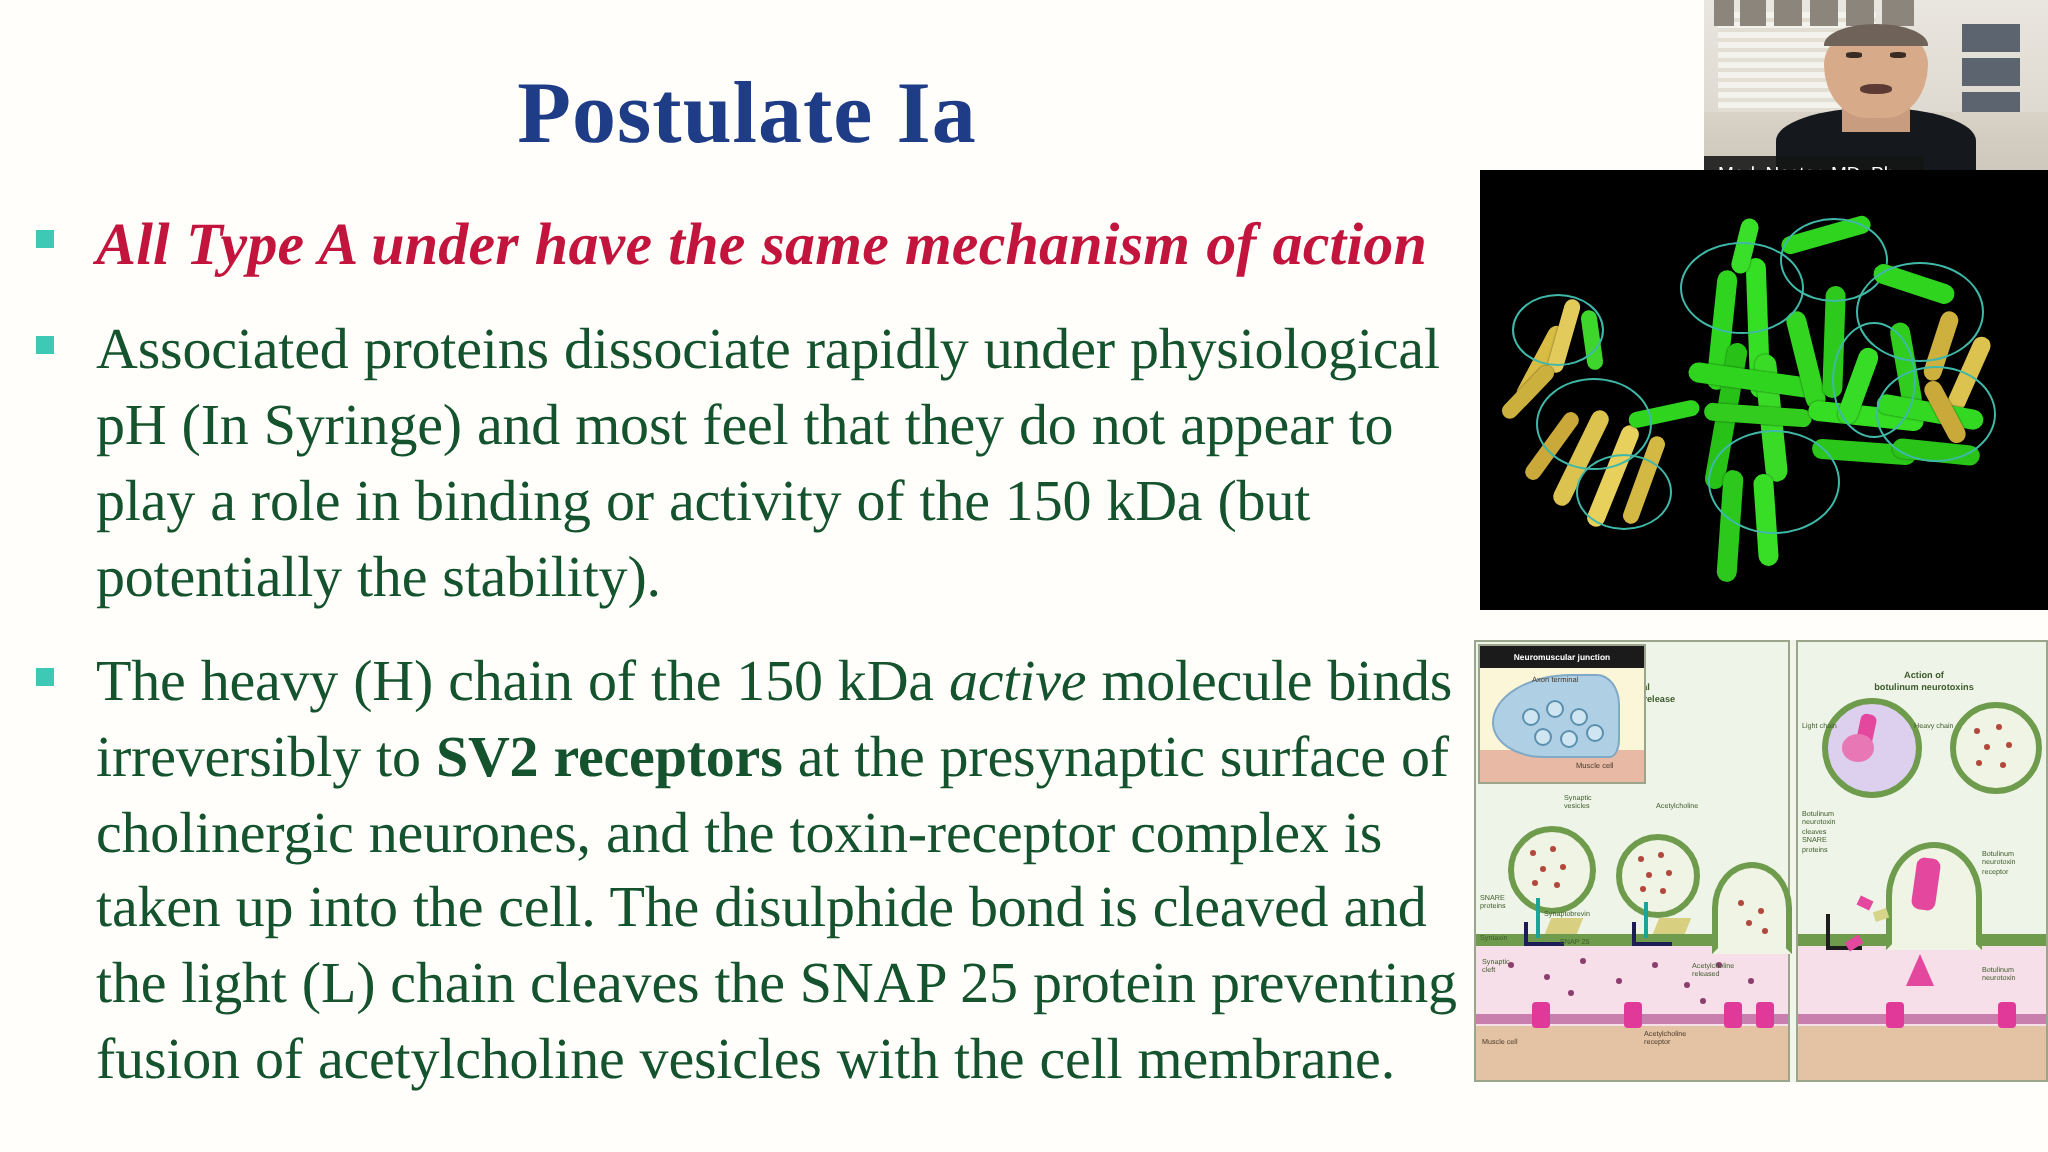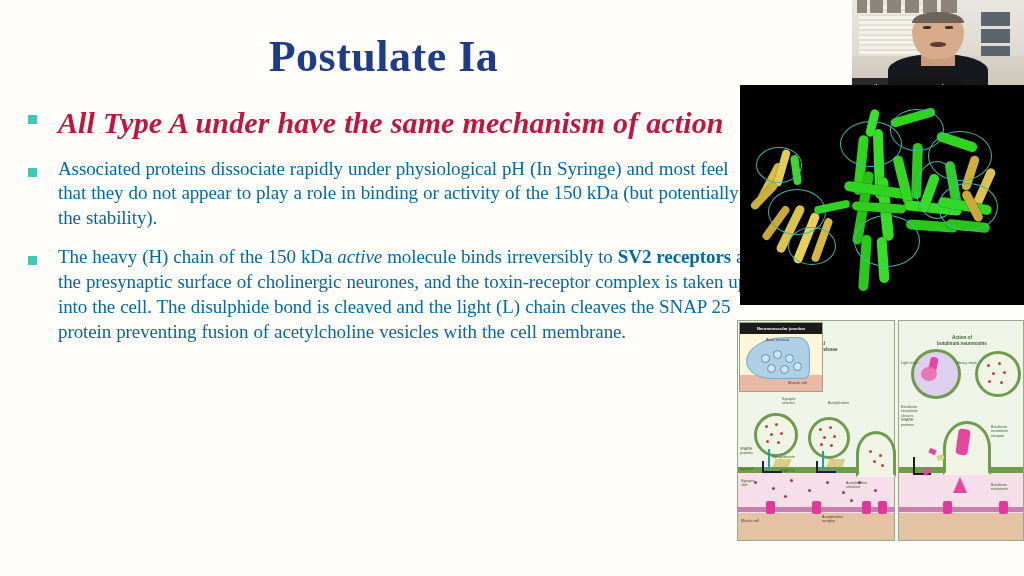--- a/index.html
+++ b/index.html
@@ -11,21 +11,21 @@
     height: 576px;
     background: #fffefb;
     font-family: "Liberation Serif", serif;
     overflow: hidden;
     position: relative;
   }
 
   
   #slide-area {
     position: absolute;
-    left: 16px; top: 0;
+    left: 6px; top: 0;
     width: 735px;
     height: 452px;
   }
 
   #slide-title {
     position: absolute;
     left: 0; top: 34px;
     width: 735px;
     text-align: center;
     font-family: "Liberation Serif", serif;
@@ -50,23 +50,23 @@
   }
   .bullet-marker {
     position: absolute;
     left: 12px;
     top: 11px;
     width: 9px;
     height: 9px;
     background: #3ec9b4;
   }
   .bullet-text {
-    font-size: 19px;
+    font-size: 29px;
     line-height: 1.31;
-    color: #0369a1;
+    color: #14532d;
     letter-spacing: -0.1px;
     word-spacing: 0.4px;
   }
 
   .bullet-row.emphasis .bullet-marker { top: 12px; }
   .bullet-row.emphasis .bullet-text {
     color: #c2143c;
     font-weight: bold;
     font-style: italic;
     font-size: 30px;

